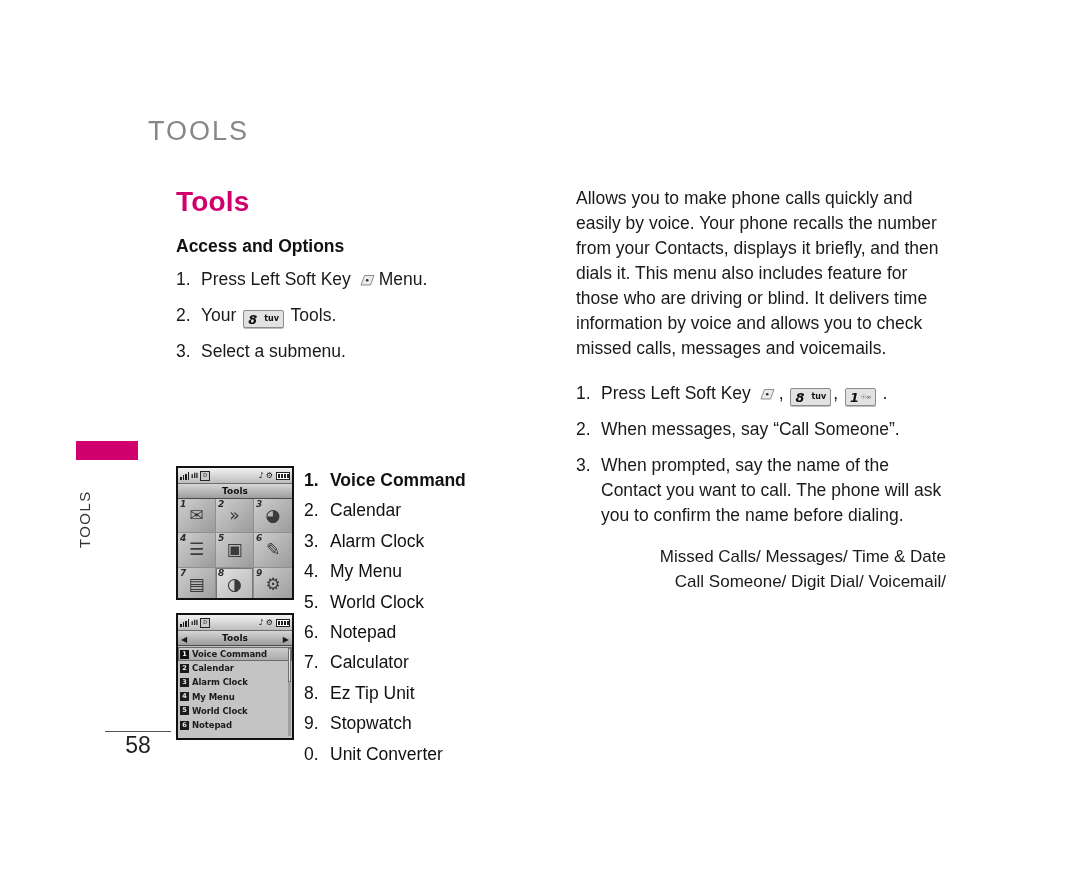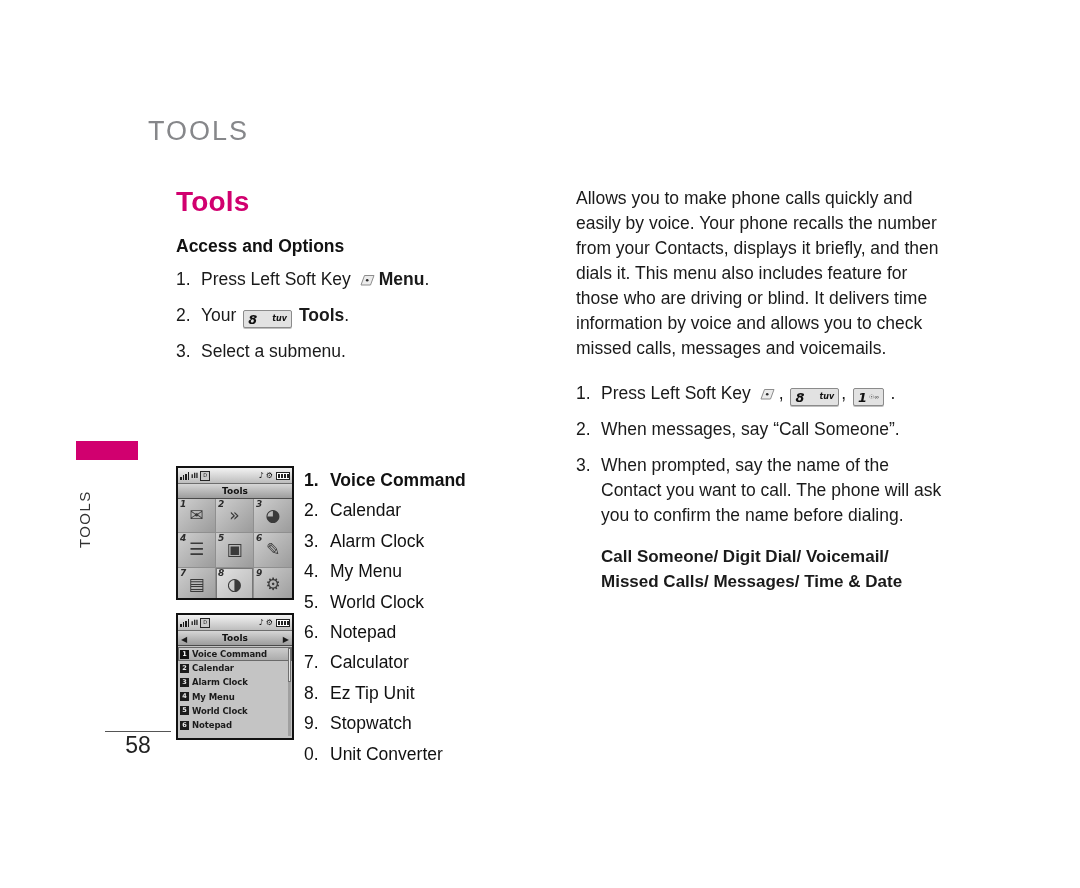--- a/index.html
+++ b/index.html
@@ -134,22 +134,21 @@
     font-style: italic;
     font-size: 13px;
     color: #111;
   }
   .keycap .ks {
     font-family: "DejaVu Sans", sans-serif;
     font-weight: 700;
     font-size: 8px;
     color: #111;
     vertical-align: 3px;
-    margin-left: 15px;
-    font-style: italic;
+    margin-left: 7px;
   }
   .keycap .kstack {
     display: inline-block;
     vertical-align: middle;
     font-size: 6px;
     line-height: 5px;
     text-align: center;
     margin-left: 2px;
   }
   .softkey-icon {
@@ -294,21 +293,21 @@
     height: 13px;
     background: linear-gradient(#9b9b9b,#696969);
     border-top: 1px solid #444;
     display: flex; align-items: center; justify-content: center;
   }
   .ph-soft .ok {
     font-size: 8px; font-weight: 700; color: #f2f2f2;
     border-left: 1px solid #cfcfcf; border-right: 1px solid #cfcfcf;
     padding: 0 6px; line-height: 10px;
   }
-  .strong-inline { font-weight: 700; }
+  .strong-inline { font-weight: 400; text-align: right; }
 </style>
 </head>
 <body>
 
 <div id="running-head">TOOLS</div>
 
 <div id="side-tab"></div>
 <div id="side-tab-label">TOOLS</div>
 <div id="folio-rule"></div>
 <div id="folio">58</div>
@@ -501,17 +500,17 @@
     <li>
       <span class="num">2.</span><span>When messages, say “Call Someone”.</span>
     </li>
 
     <li style="margin-bottom:16px">
       <span class="num">3.</span><span>When prompted, say the name of the Contact you want to call. The phone will ask you to confirm the name before dialing.</span>
     </li>
   </ol>
 
   <div style="padding-left:25px">
+    <div class="strong-inline" style="font-size:17px;line-height:25px">Missed Calls/ Messages/ Time &amp; Date</div>
     <div class="strong-inline" style="font-size:17px;line-height:25px">Call Someone/ Digit Dial/ Voicemail/</div>
-    <div class="strong-inline" style="font-size:17px;line-height:25px">Missed Calls/ Messages/ Time &amp; Date</div>
   </div>
 
 </div>
 
 </body></html>

